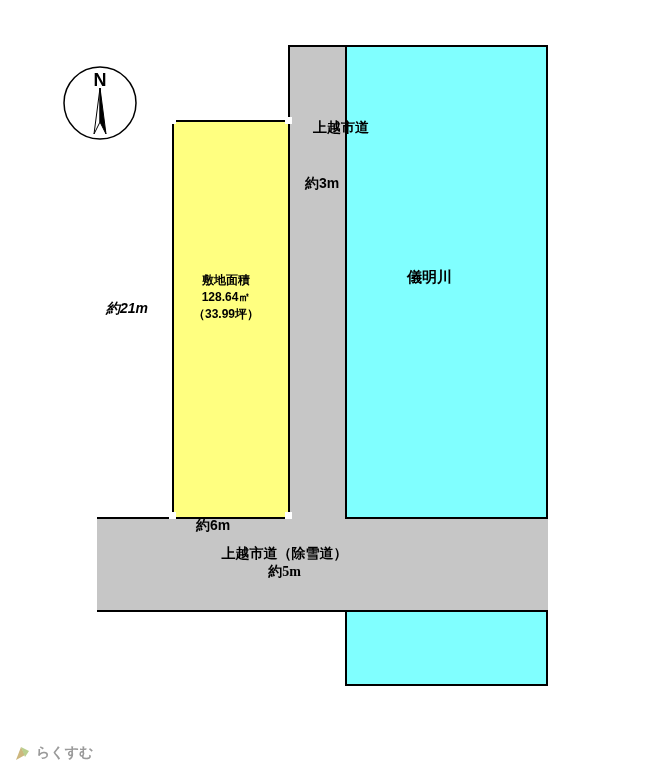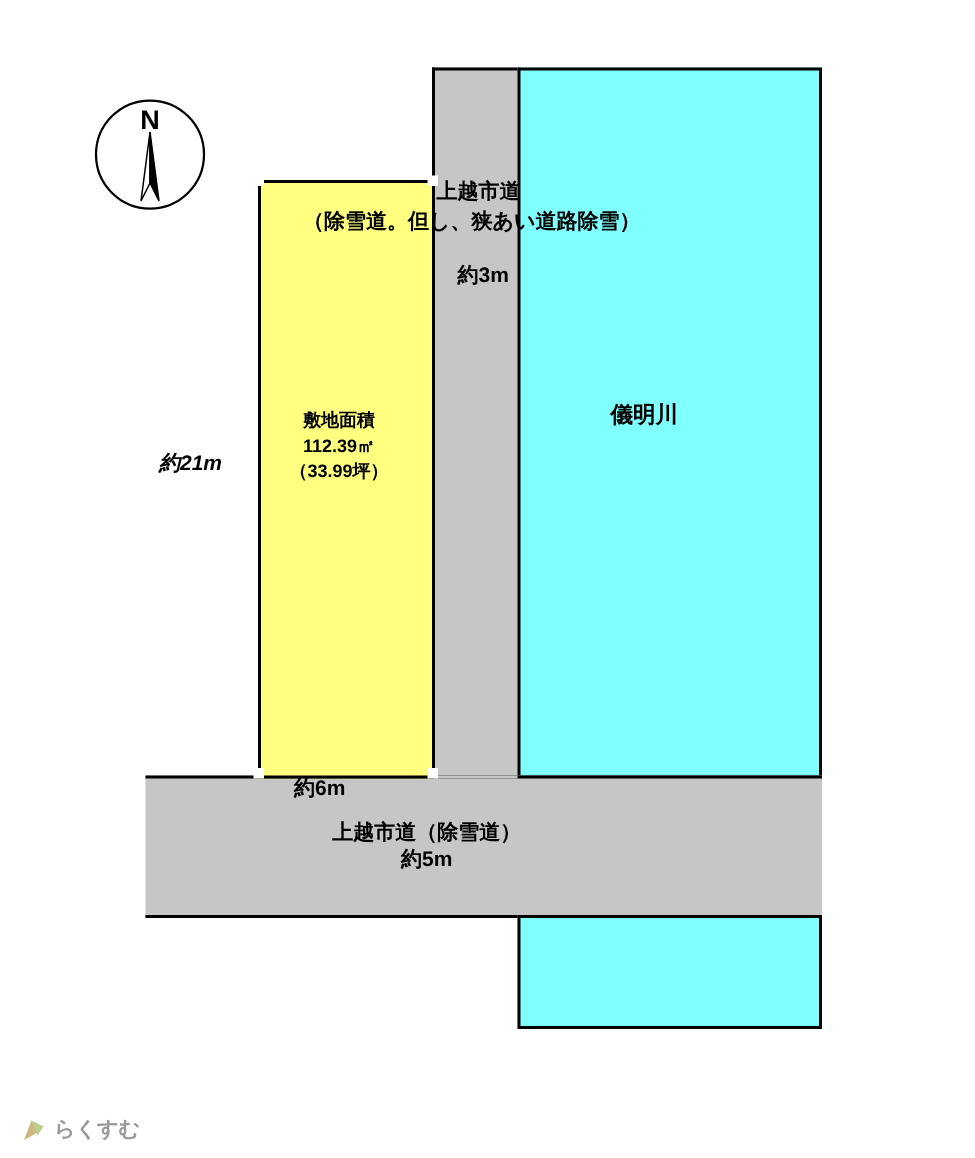--- a/index.html
+++ b/index.html
@@ -13,21 +13,21 @@
   .road{background:var(--road);}
   .river{background:var(--river);border:2px solid var(--outline);}
   .label{position:absolute;font-weight:bold;font-size:14px;white-space:nowrap;line-height:1.2;}
   .vertical-road{border-left:2px solid var(--outline);border-top:2px solid var(--outline);}
   .horizontal-road{border-top:2px solid var(--outline);border-bottom:2px solid var(--outline);}
   .plot{background:var(--plot);border:2px solid var(--outline);}
   .marker{position:absolute;width:7px;height:7px;background:#fff;}
   .area-block{position:absolute;left:172px;top:272px;width:108px;text-align:center;
     font-weight:bold;font-size:12px;line-height:17px;}
   .bottom-road-text{position:absolute;left:97px;top:545px;width:375px;text-align:center;
-    font-weight:bold;font-size:14px;line-height:18px;}
+    font-weight:bold;font-size:14px;line-height:18px;font-family:Liberation Serif, serif;}
   .river-label{font-size:15px;margin-top:16px;}
   .logo{position:absolute;left:14px;top:744px;display:flex;align-items:flex-start;gap:4px;}
   .logo-text{font-weight:bold;font-size:14px;color:var(--logo_text);}
 </style>
 </head>
 <body>
 
 <div class="canvas">
 
   <div class="shape road vertical-road" style="left:288px;top:45px;width:59px;height:474px;"></div>
@@ -40,31 +40,30 @@
 
   <div class="shape river" style="left:345px;top:610px;width:203px;height:76px;"></div>
 
   <div class="shape plot" style="left:172px;top:120px;width:118px;height:399px;"></div>
 
   <div class="marker" style="left:169px;top:117px;"></div>
   <div class="marker" style="left:285px;top:117px;"></div>
   <div class="marker" style="left:169px;top:512px;"></div>
   <div class="marker" style="left:285px;top:512px;"></div>
 
-  <div class="label" style="left:291px;top:119px;">上越市道</div>
-  <div class="label" style="left:202px;top:139px;">（除雪道。但し、狭あい道路除雪）</div>
+  <div class="label" style="left:291px;top:119px;padding-left:22px;">上越市道</div>
   <div class="label" style="left:305px;top:159px;margin-top:16px;">約3m</div>
 
   <div class="label river-label" style="left:407px;top:252px;">儀明川</div>
 
   <div class="label" style="left:106px;top:300px;font-style:italic;">約21m</div>
 
   <div class="area-block">
     <div>敷地面積</div>
-    <div>112.39㎡</div>
+    <div>128.64㎡</div>
     <div>（33.99坪）</div>
   </div>
 
   <div class="label" style="left:196px;top:517px;">約6m</div>
 
   <div class="bottom-road-text">
     <div>上越市道（除雪道）</div>
     <div>約5m</div>
   </div>
 

